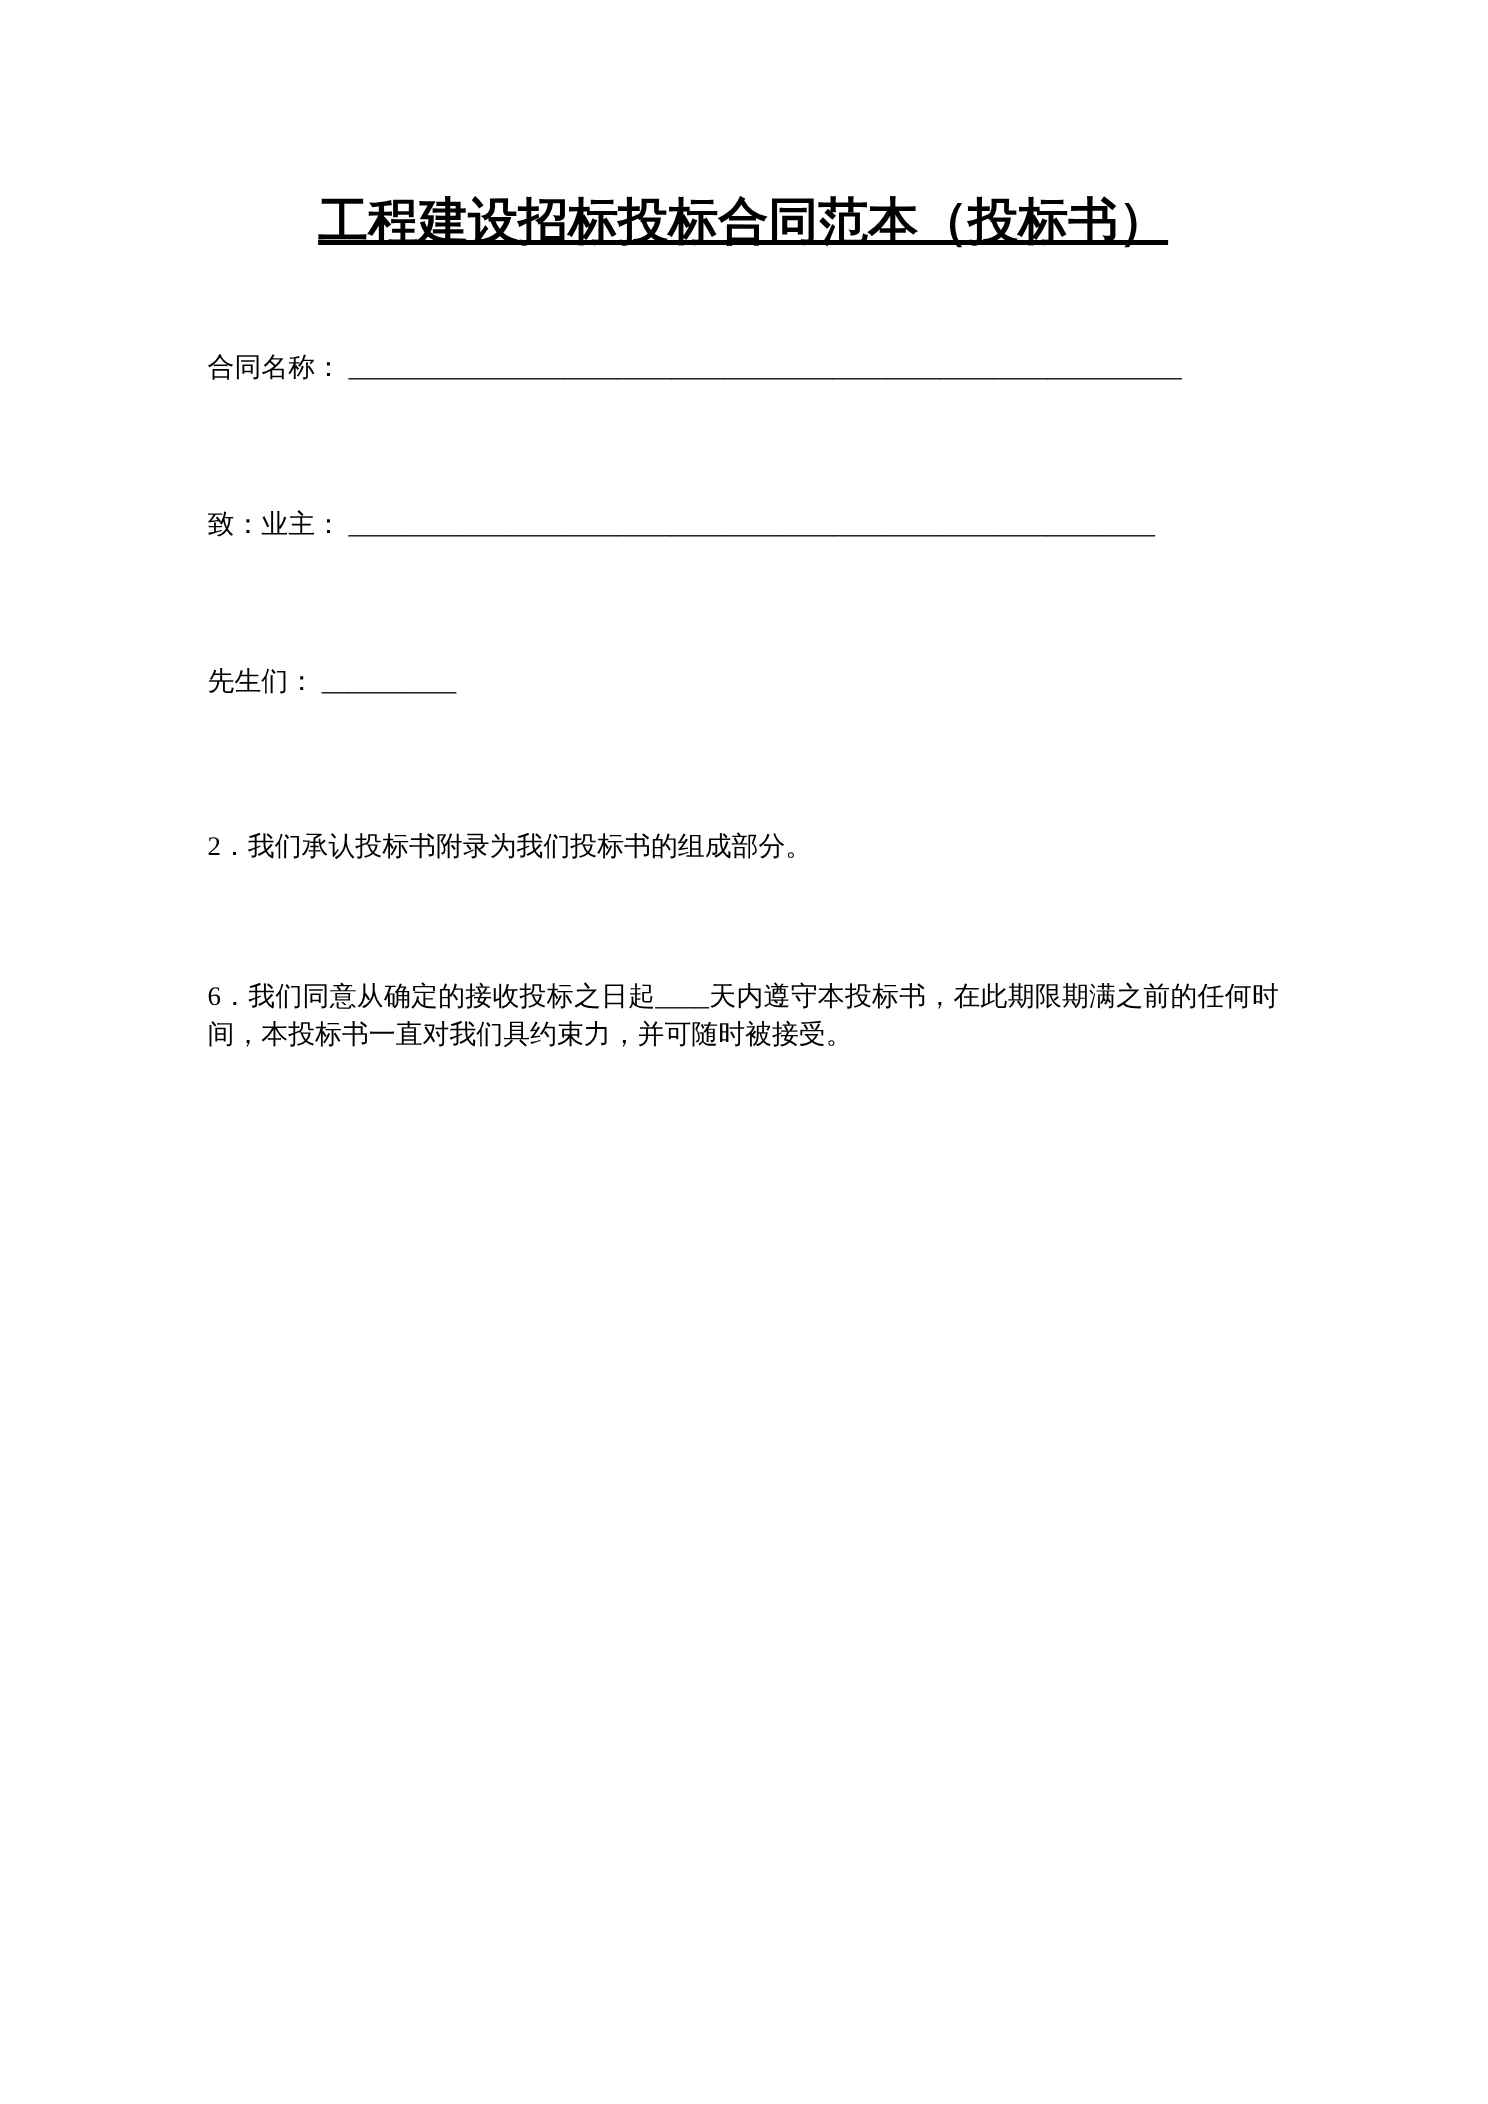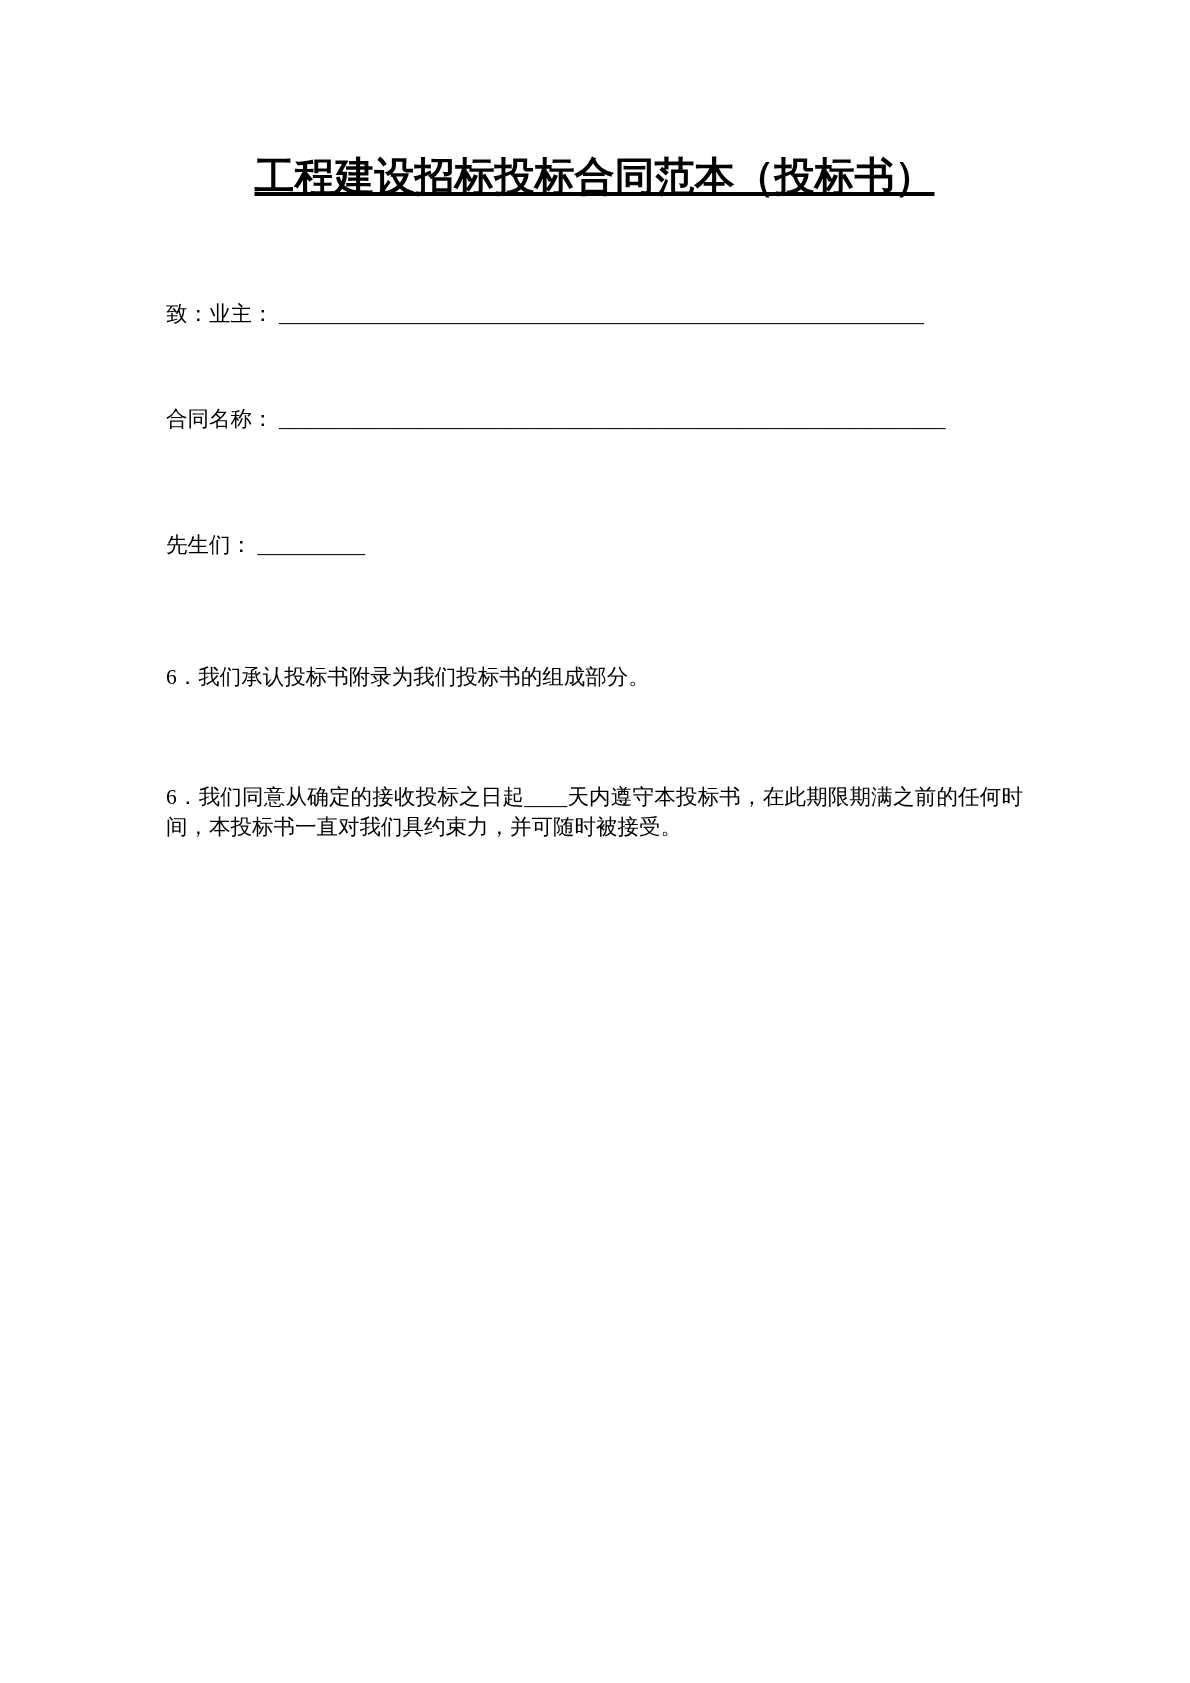--- a/index.html
+++ b/index.html
@@ -40,32 +40,32 @@
   .p5 { margin-top: 97px; }
 </style>
 </head>
 <body>
 
 <div class="page">
 
   <h1 class="title">工程建设招标投标合同范本（投标书）</h1>
 
 
+  <div class="field f1">
+    <span>合同名称：</span><span class="blank"> ______________________________________________________________</span>
+  </div>
+
   <div class="field f2">
     <span>致：业主：</span><span class="blank"> ____________________________________________________________</span>
-  </div>
-
-  <div class="field f1">
-    <span>合同名称：</span><span class="blank"> ______________________________________________________________</span>
   </div>
 
   <div class="field f3">
     <span>先生们：</span><span class="blank"> __________</span>
   </div>
 
 
-  <p class="para p2">6．我们承认投标书附录为我们投标书的组成部分。</p>
+  <p class="para p2">2．我们承认投标书附录为我们投标书的组成部分。</p>
 
 
   <p class="para p4">6．我们同意从确定的接收投标之日起____天内遵守本投标书，在此期限期满之前的任何时间，本投标书一直对我们具约束力，并可随时被接受。</p>
 
 
 </div>
 
 </body></html>

